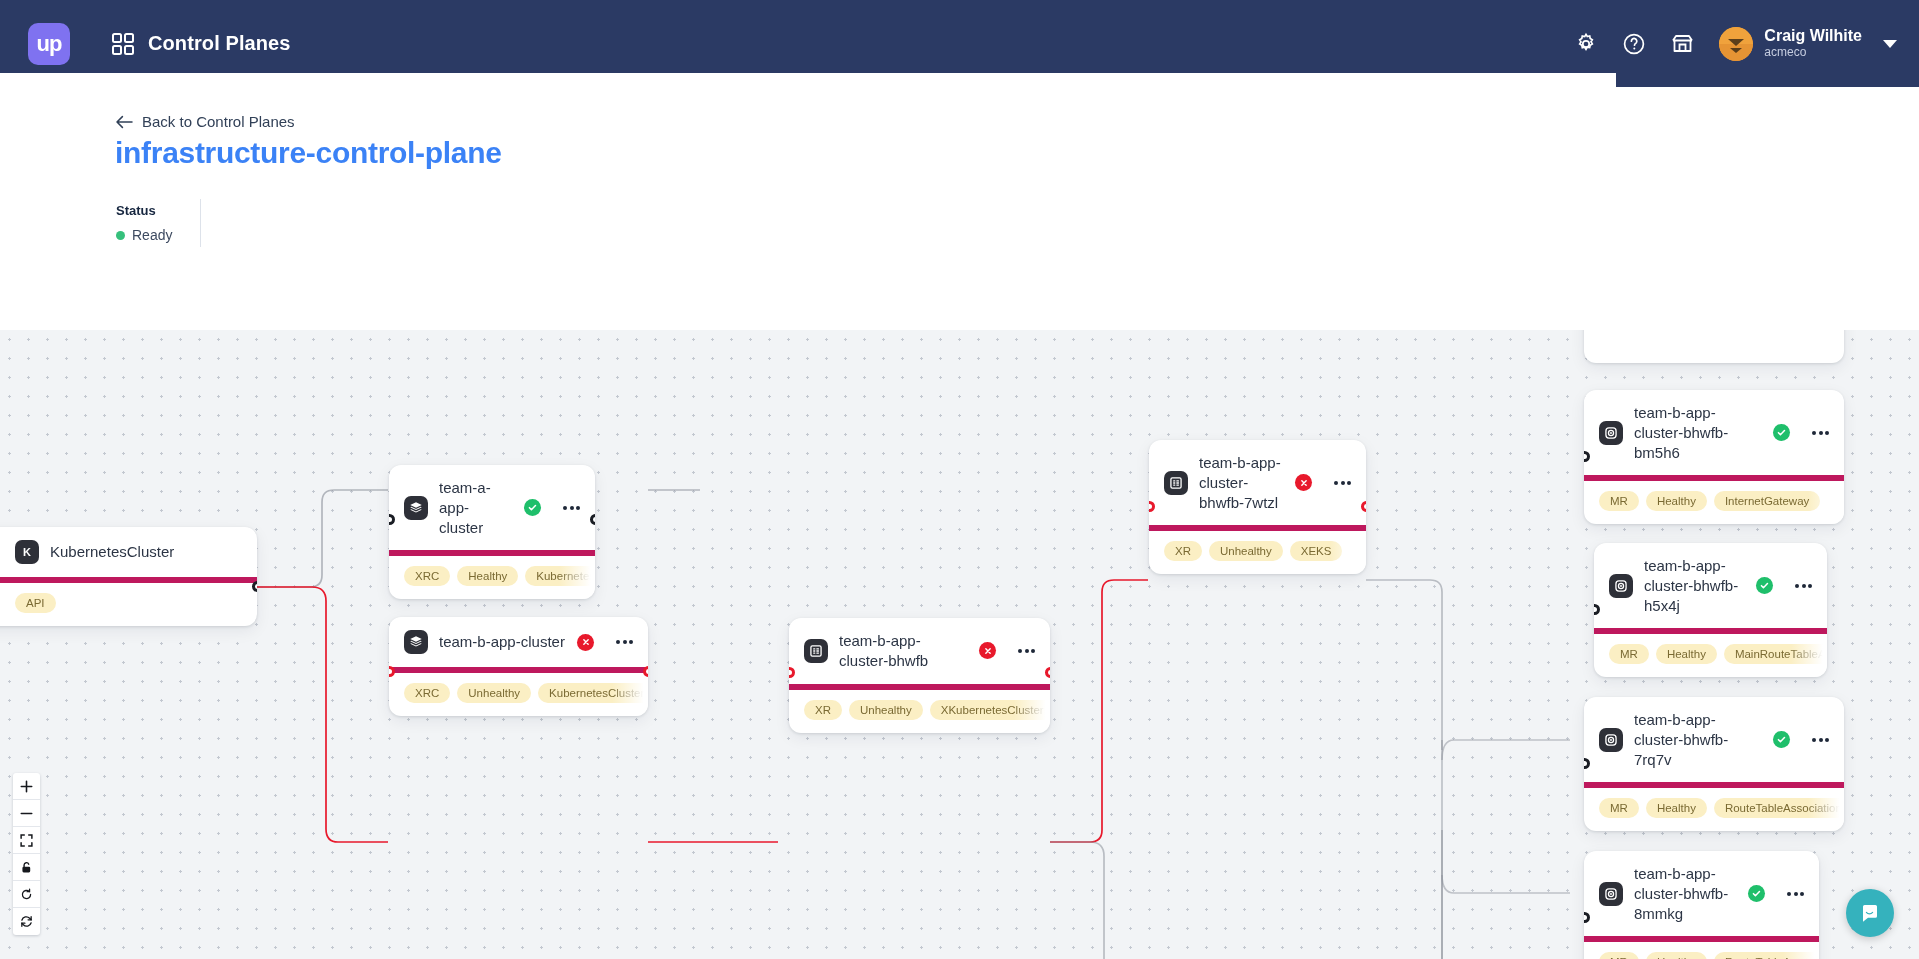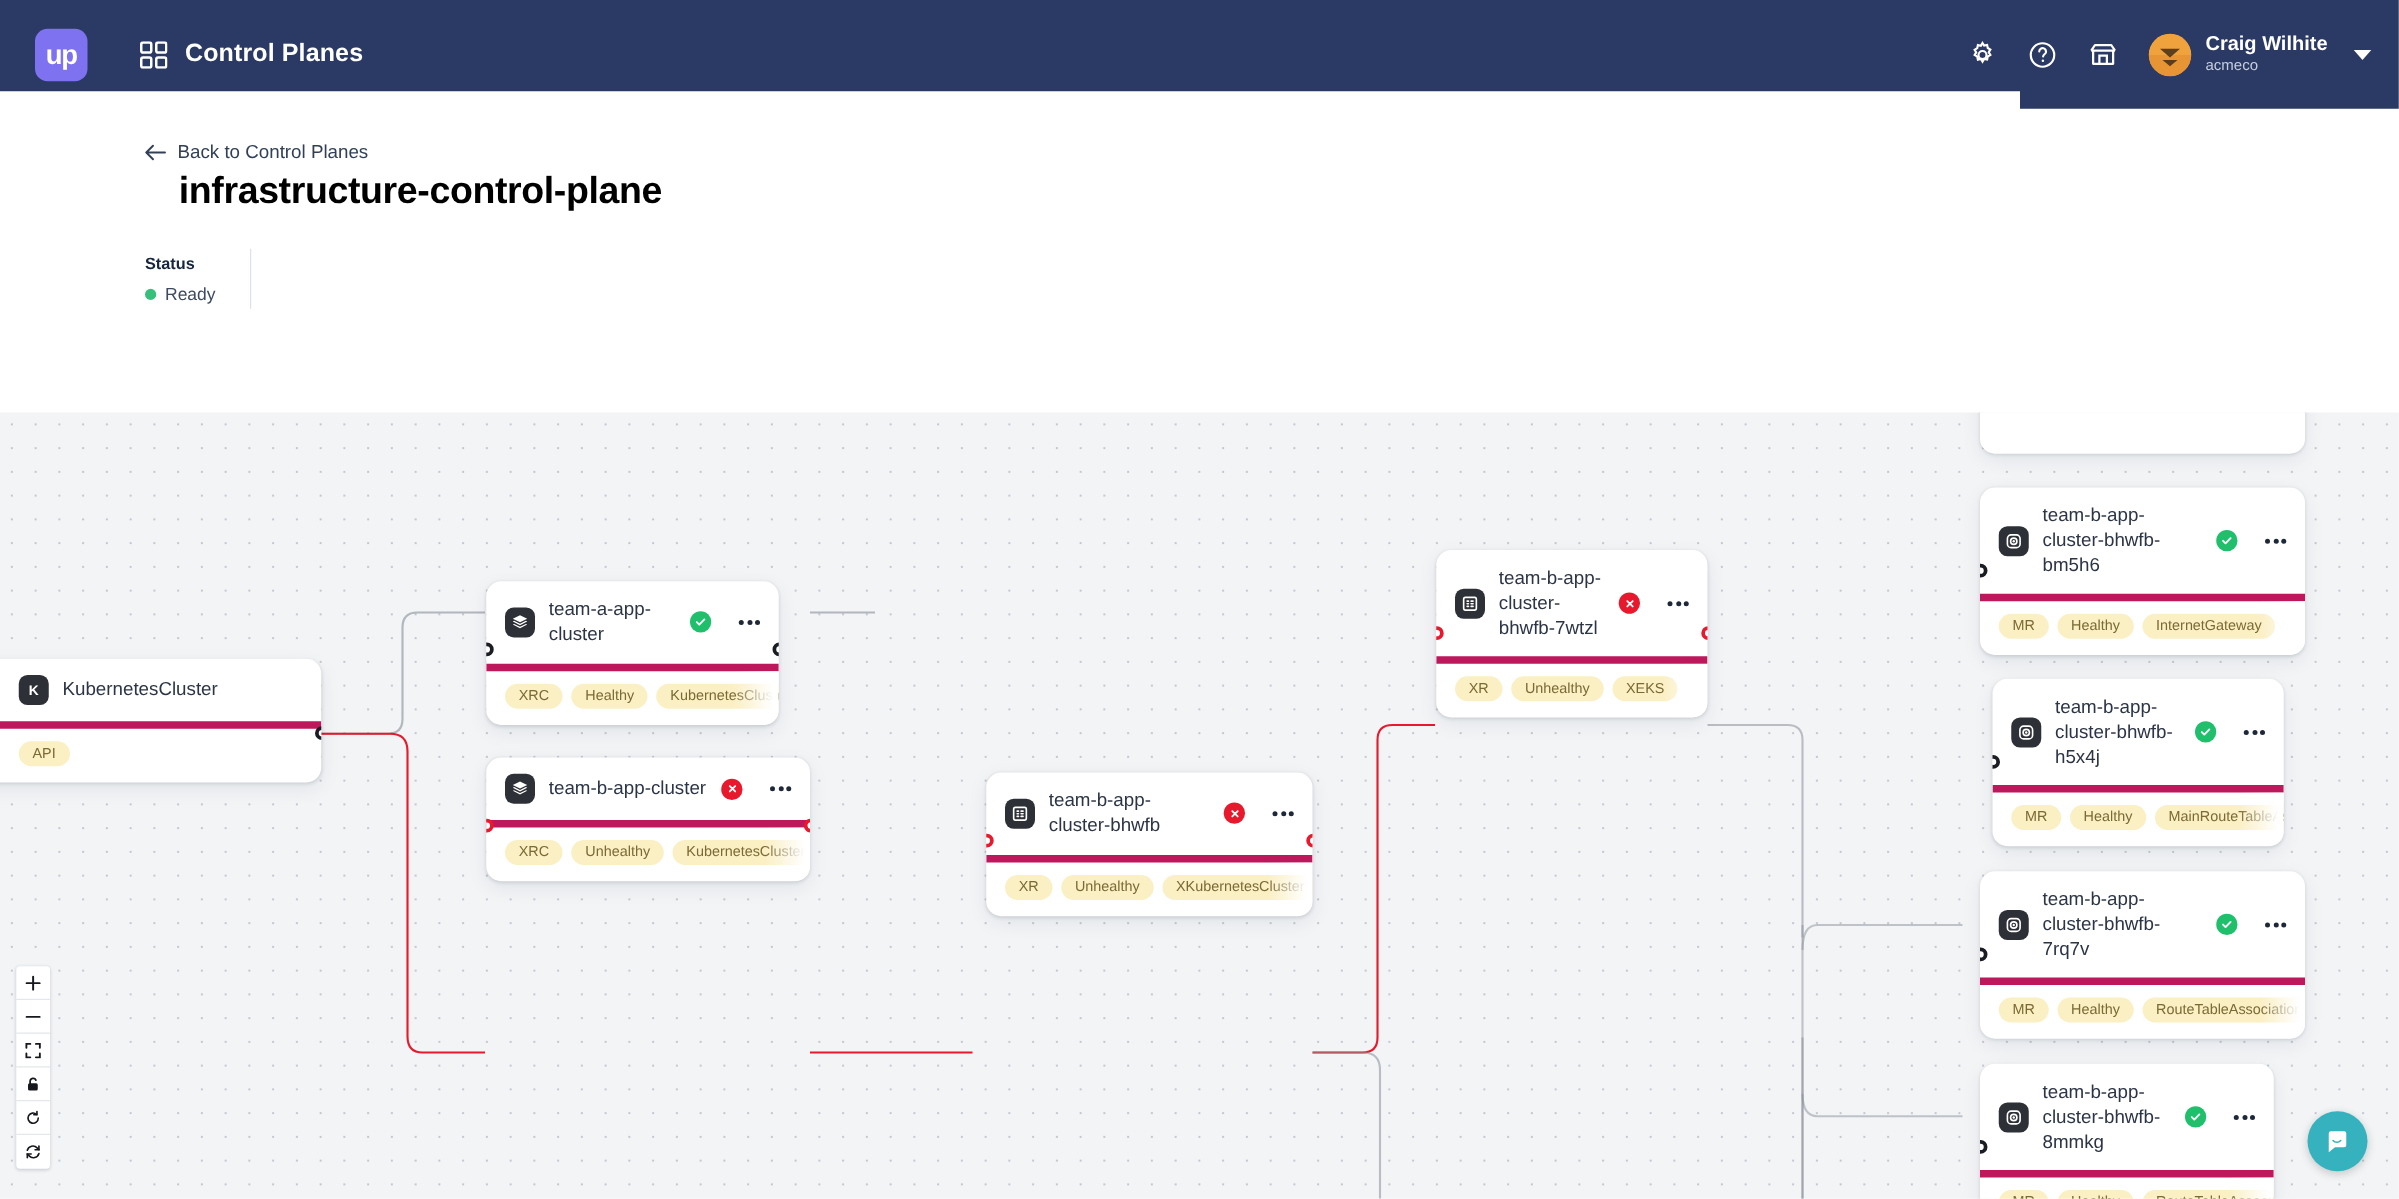--- a/index.html
+++ b/index.html
@@ -50,21 +50,21 @@
 
   
   .page-header { position:absolute; top:73px; left:0; width:1616px; height:243px; background:#fff; }
   .back-link {
     position:absolute; left:116px; top:40px;
     display:flex; align-items:center; gap:9px;
     color:#314057; font-size:15px; cursor:pointer;
   }
   .page-title {
     position:absolute; left:115px; top:63px;
-    font-size:30px; font-weight:700; color:#000000; letter-spacing:-.3px;margin-left:28px;
+    font-size:30px; font-weight:700; color:#3b82f6; letter-spacing:-.3px;
   }
   .meta-row { position:absolute; left:116px; top:126px; display:flex; align-items:center; }
   .meta-col { display:flex; flex-direction:column; gap:9px; }
   .meta-label { font-size:13px; font-weight:700; color:#16263f; }
   .meta-value { font-size:14px; color:#3d4a60; display:flex; align-items:center; gap:7px; }
   .dot-ready { width:9px;height:9px;border-radius:50%;background:#36c07c; display:inline-block; }
   .meta-sep { width:1px; background:#dde2ea; height:48px; margin:0 28px; }
   .cfg-vals { display:flex; gap:16px; font-size:13.5px; color:#4b5668; }
 
   
@@ -268,21 +268,21 @@
           </svg>
       </div>
       <div class="node-name">KubernetesCluster</div>
     </div>
     <div class="node-body" style="padding-left:95px;">
       <span class="tag">API</span>
     </div>
     <div class="port" style="right:-5.5px; top:54px;"></div>
   </div>
 
-  <div class="node" style="left:389px; top:135px; width:234px;">
+  <div class="node" style="left:389px; top:135px; width:206px;">
     <div class="node-head">
       <div class="node-ico">
         <svg width="14" height="14" viewBox="0 0 16 16" fill="#fff">
           <path d="M8 1.4L14.6 4.6 8 7.8 1.4 4.6z"></path>
           <path d="M8 9.1l5.4-2.6 1.2.6L8 10.4 1.4 7.1l1.2-.6z"></path>
           <path d="M8 11.9l5.4-2.6 1.2.6L8 13.2 1.4 9.9l1.2-.6z"></path>
         </svg>
       </div>
       <div class="node-name">team-a-app-cluster</div>
       <div class="badge ok">
@@ -298,21 +298,21 @@
     </div>
     <div class="node-body clipped">
       <span class="tag">XRC</span>
       <span class="tag">Healthy</span>
       <span class="tag">KubernetesCluster</span>
     </div>
     <div class="port" style="left:-5.5px; top:49px;"></div>
     <div class="port" style="right:-5.5px; top:49px;"></div>
   </div>
 
-  <div class="node" style="left:389px; top:276px; width:259px;">
+  <div class="node" style="left:389px; top:287px; width:259px;">
     <div class="node-head">
       <div class="node-ico">
         <svg width="14" height="14" viewBox="0 0 16 16" fill="#fff">
           <path d="M8 1.4L14.6 4.6 8 7.8 1.4 4.6z"></path>
           <path d="M8 9.1l5.4-2.6 1.2.6L8 10.4 1.4 7.1l1.2-.6z"></path>
           <path d="M8 11.9l5.4-2.6 1.2.6L8 13.2 1.4 9.9l1.2-.6z"></path>
         </svg>
       </div>
       <div class="node-name">team-b-app-cluster</div>
       <div class="badge err">

